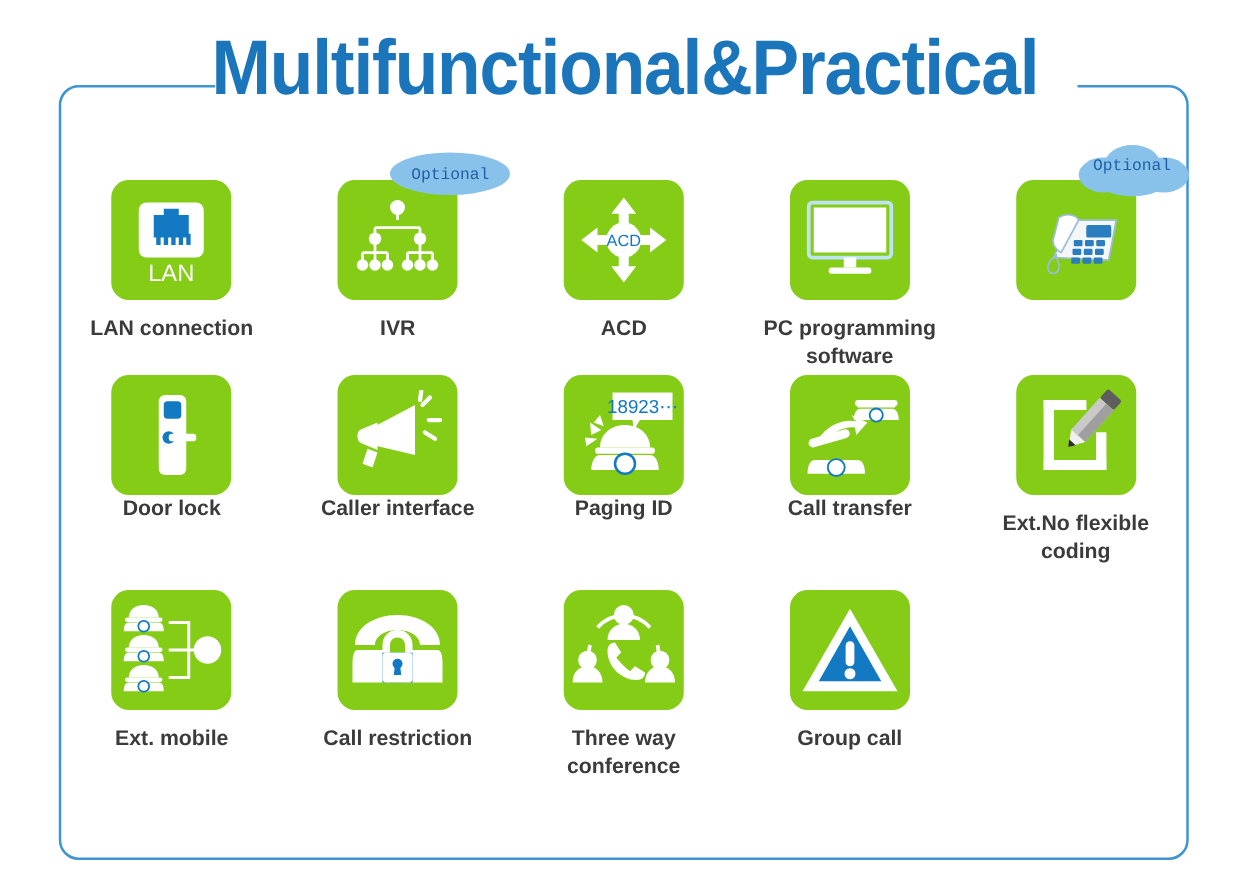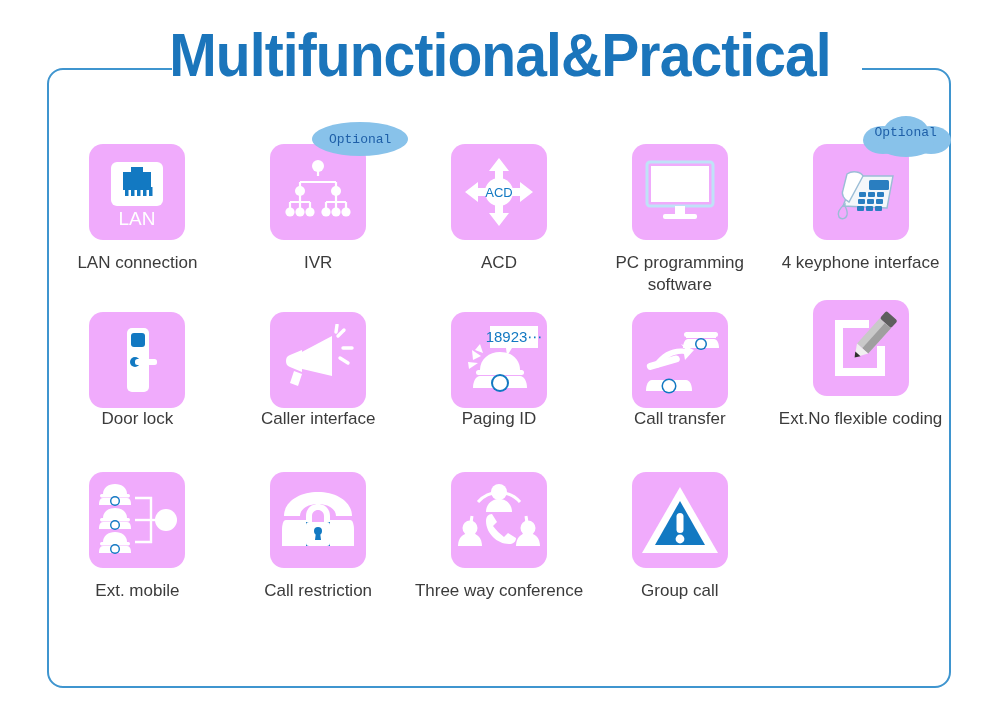--- a/index.html
+++ b/index.html
@@ -51,35 +51,36 @@
   }
   .cell{
     position:relative;
     display:flex;
     flex-direction:column;
     align-items:center;
   }
   .tile{
     position:relative;
     width:96px;height:96px;
-    background:#f0abfc;
+    background:#84cc16;
     border-radius:14px;
     display:flex;align-items:center;justify-content:center;
     flex:none;
   }
   .r1 .tile{margin-top:44px;}
-  .r2 .tile{margin-top:34px;}
+  .r2 .tile{margin-top:22px;}
   .r3 .tile{margin-top:22px;}
   .label{
     margin-top:12px;
     font-size:17px;
     color:#3b3b3b;
     text-align:center;
     line-height:1.28;
     max-width:175px;
+    font-weight:bold;
   }
   .r2 .label{margin-top:0;}
   .badge{
     position:absolute;
     z-index:3;
     display:flex;align-items:center;justify-content:center;
     font-family:"Liberation Mono","DejaVu Sans Mono",monospace;
     font-size:13px;
     color:#1e5fa8;
     pointer-events:none;
@@ -202,21 +203,20 @@
           <g fill="#88c2ea">
             <ellipse cx="32" cy="26" rx="20" ry="14"></ellipse>
             <ellipse cx="55" cy="17" rx="22" ry="15"></ellipse>
             <ellipse cx="80" cy="26" rx="20" ry="14"></ellipse>
             <ellipse cx="55" cy="30" rx="28" ry="13"></ellipse>
           </g>
         </svg>
         <span class="cloudtext">Optional</span>
       </div>
     </div>
-    <div class="label">4 keyphone interface</div>
   </div>
 
   <div class="cell r2">
     <div class="tile">
       <svg width="72" height="76" viewBox="0 0 72 76">
         <rect x="26" y="6" width="22" height="64" rx="5" fill="#ffffff"></rect>
         <rect x="30" y="11" width="14" height="14" rx="3" fill="#1279c2"></rect>
         <circle cx="34" cy="40" r="5" fill="#1279c2"></circle>
         <rect x="34" y="37" width="22" height="6" rx="2.5" fill="#ffffff"></rect>
       </svg>

